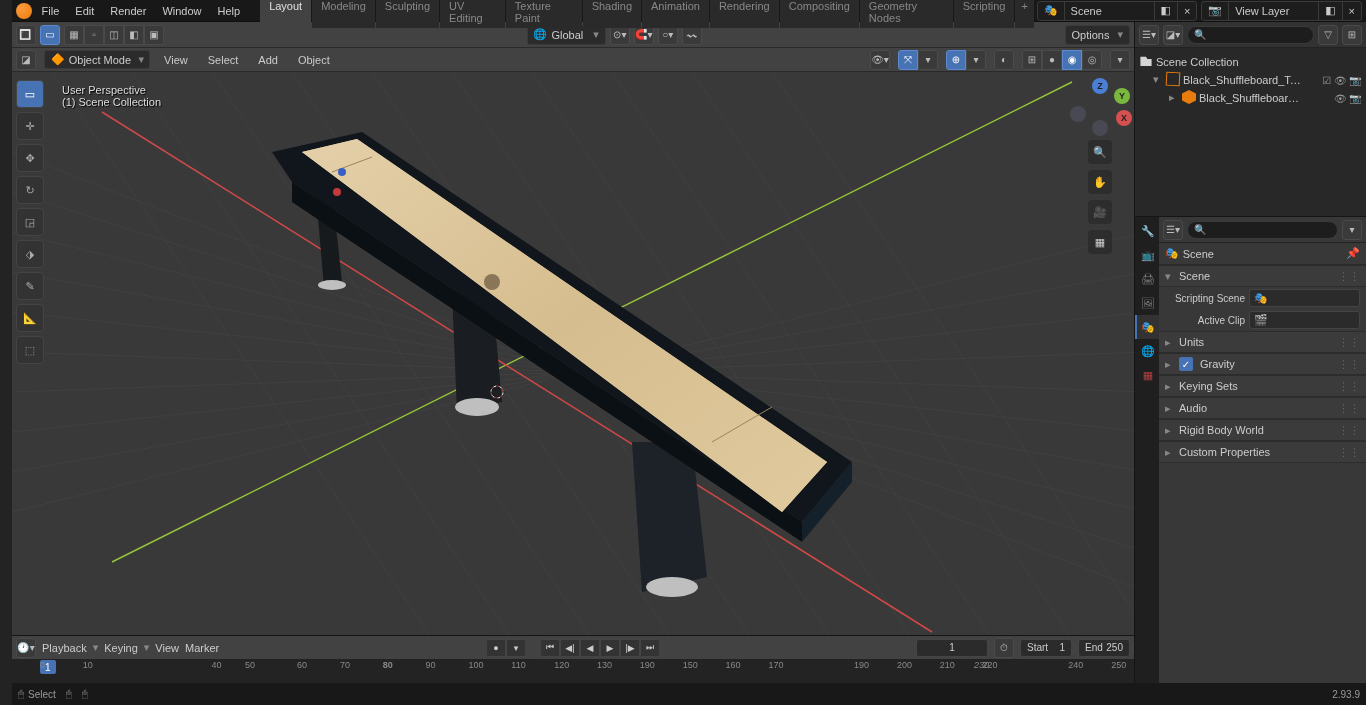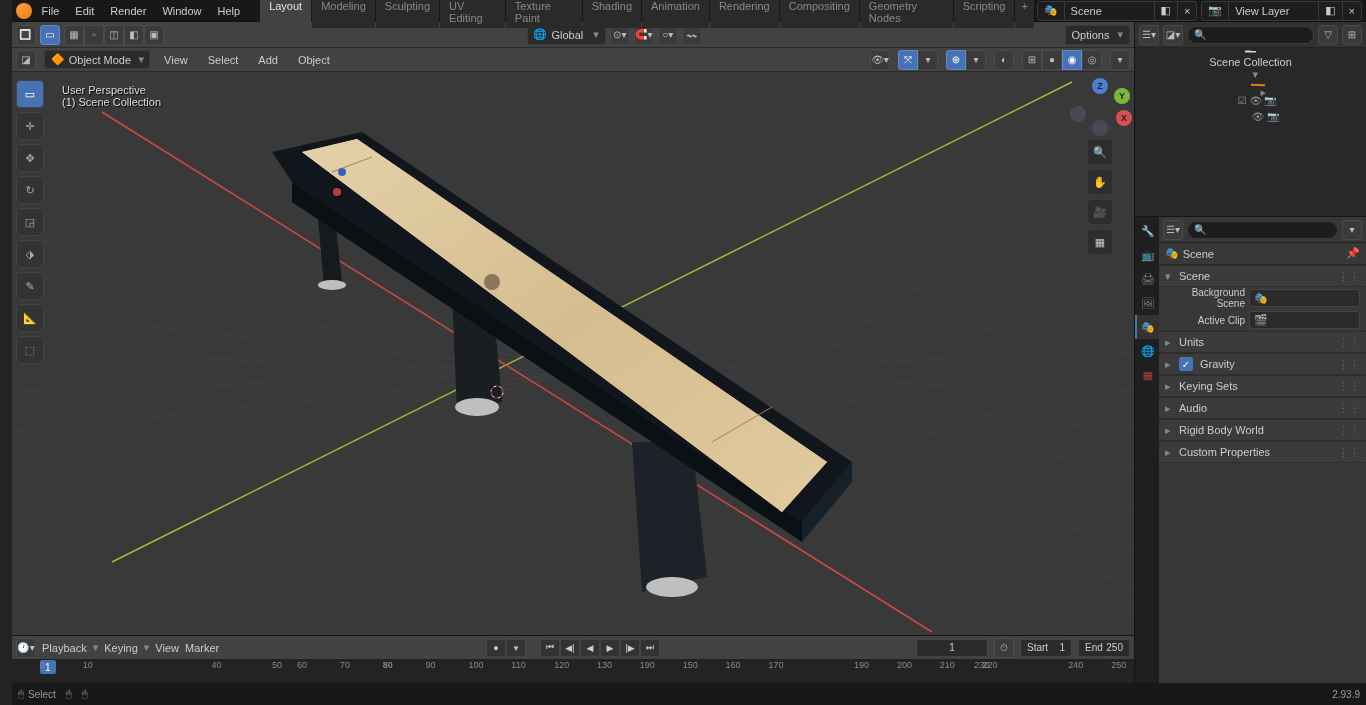--- a/index.html
+++ b/index.html
@@ -40,21 +40,21 @@
 .vp-gizmos-right { position:absolute; right:6px; top:6px; display:flex; flex-direction:column; align-items:center; gap:6px; }
 .nav-gizmo { width:56px; height:56px; position:relative; }
 .axis-dot { position:absolute; width:16px; height:16px; border-radius:50%; display:flex; align-items:center; justify-content:center; font-size:9px; font-weight:bold; color:#222; }
 .gizmo-btn { width:24px; height:24px; background:rgba(40,40,40,.7); border-radius:4px; display:flex; align-items:center; justify-content:center; color:#ccc; }
 .right-panels { width:232px; background:#323232; display:flex; border-left:1px solid #151515; }
 .right-panels .content { flex:1; display:flex; flex-direction:column; min-width:0; }
 .outliner { flex:0 0 195px; background:#282828; display:flex; flex-direction:column; border-bottom:1px solid #151515; }
 .panel-header { height:26px; background:#323232; display:flex; align-items:center; padding:0 4px; gap:4px; border-bottom:1px solid #222; }
 .search-box { flex:1; background:#1d1d1d; border:1px solid #3a3a3a; border-radius:10px; height:18px; display:flex; align-items:center; padding:0 6px; font-size:10px; color:#888; }
 .outliner-tree { flex:1; overflow:hidden; padding:2px; font-size:11px; }
-.tree-row { display:flex; align-items:center; height:18px; padding:0 2px; gap:3px;flex-direction:column; }
+.tree-row { display:flex; align-items:flex-end; height:18px; padding:0 2px; gap:3px; }
 .tree-row.indent1 { padding-left:16px; }
 .tree-row.indent2 { padding-left:32px; }
 .tree-icon { width:14px; height:14px; display:inline-block; }
 .tree-icon.coll { background:#fff; clip-path:polygon(10% 20%,50% 20%,60% 35%,90% 35%,90% 85%,10% 85%); opacity:.8; }
 .tree-icon.mesh { background:#e87d0d; clip-path:polygon(50% 0,100% 25%,100% 75%,50% 100%,0 75%,0 25%); }
 .tree-icon.obj { width:14px;height:14px;border:1px solid #e87d0d;transform:rotate(3deg); }
 .tree-toggle { width:10px; color:#888; }
 .tree-spacer { flex:1; }
 .tree-vis { display:flex; gap:2px; color:#999; font-size:10px; }
 .properties { flex:1; display:flex; min-height:0; }
@@ -321,21 +321,21 @@
               <span>250</span>
             </div>
         </div>
         <div class="timeline-track">
           <div class="cur-frame" style="left:28px">1</div>
         <div class="tick" style="left: 28px;">0</div>
             <div class="tick" style="left: 70.8462px;">10</div>
             <div class="tick" style="left: 113.692px; margin-top: 22px;">20</div>
             <div class="tick" style="left: 156.538px; margin-top: 24px;">30</div>
             <div class="tick" style="left: 199.385px;">40</div>
-            <div class="tick" style="left: 260px; text-align: center;">50</div>
+            <div class="tick" style="left: 233px; text-align: center;">50</div>
             <div class="tick" style="left: 285.077px;">60</div>
             <div class="tick" style="left: 327.923px;">70</div>
             <div class="tick" style="left: 370.769px; font-weight: bold;">80</div>
             <div class="tick" style="left: 413.615px;">90</div>
             <div class="tick" style="left: 456.462px;">100</div>
             <div class="tick" style="left: 499.308px;">110</div>
             <div class="tick" style="left: 542.154px;">120</div>
             <div class="tick" style="left: 585px;">130</div>
             <div class="tick" style="left: 627.846px;">190</div>
             <div class="tick" style="left: 670.692px;">150</div>
@@ -406,21 +406,21 @@
               <span>Scene</span>
               <span style="margin-left:auto;color:#777">📌</span>
             </div>
             <div class="prop-sections">
               <div class="prop-section-head">
                   <span class="disclosure">▾</span>
                   <span>Scene</span>
                   <span class="grip">⋮⋮</span>
                 </div>
               <div class="prop-field-row">
-                  <span class="label">Background Scene</span>
+                  <span class="label">Scripting Scene</span>
                   <div class="field">
                     <span>🎭</span>
                   </div>
                 </div>
               <div class="prop-field-row">
                   <span class="label">Active Clip</span>
                   <div class="field">
                     <span>🎬</span>
                   </div>
                 </div>

